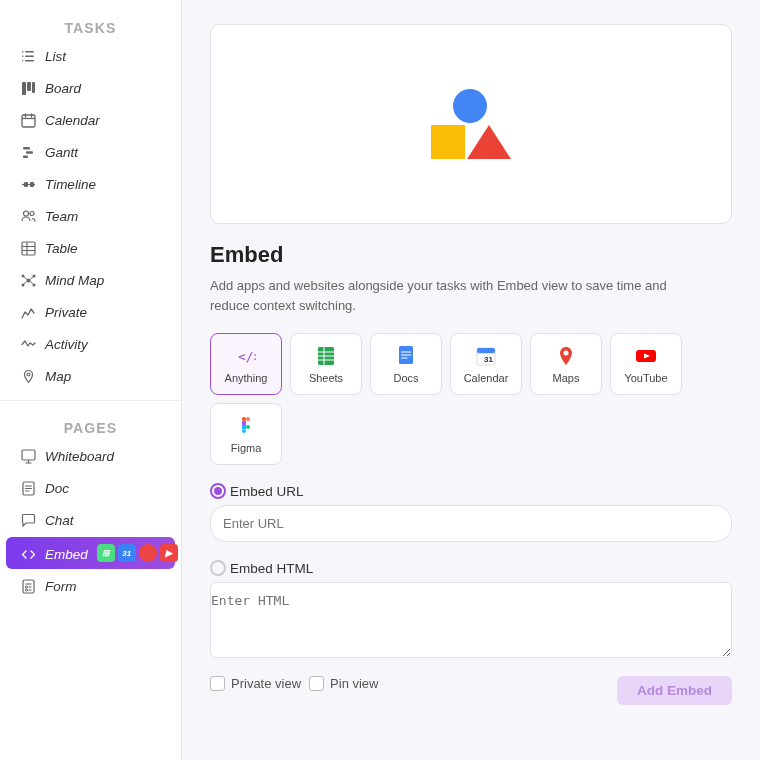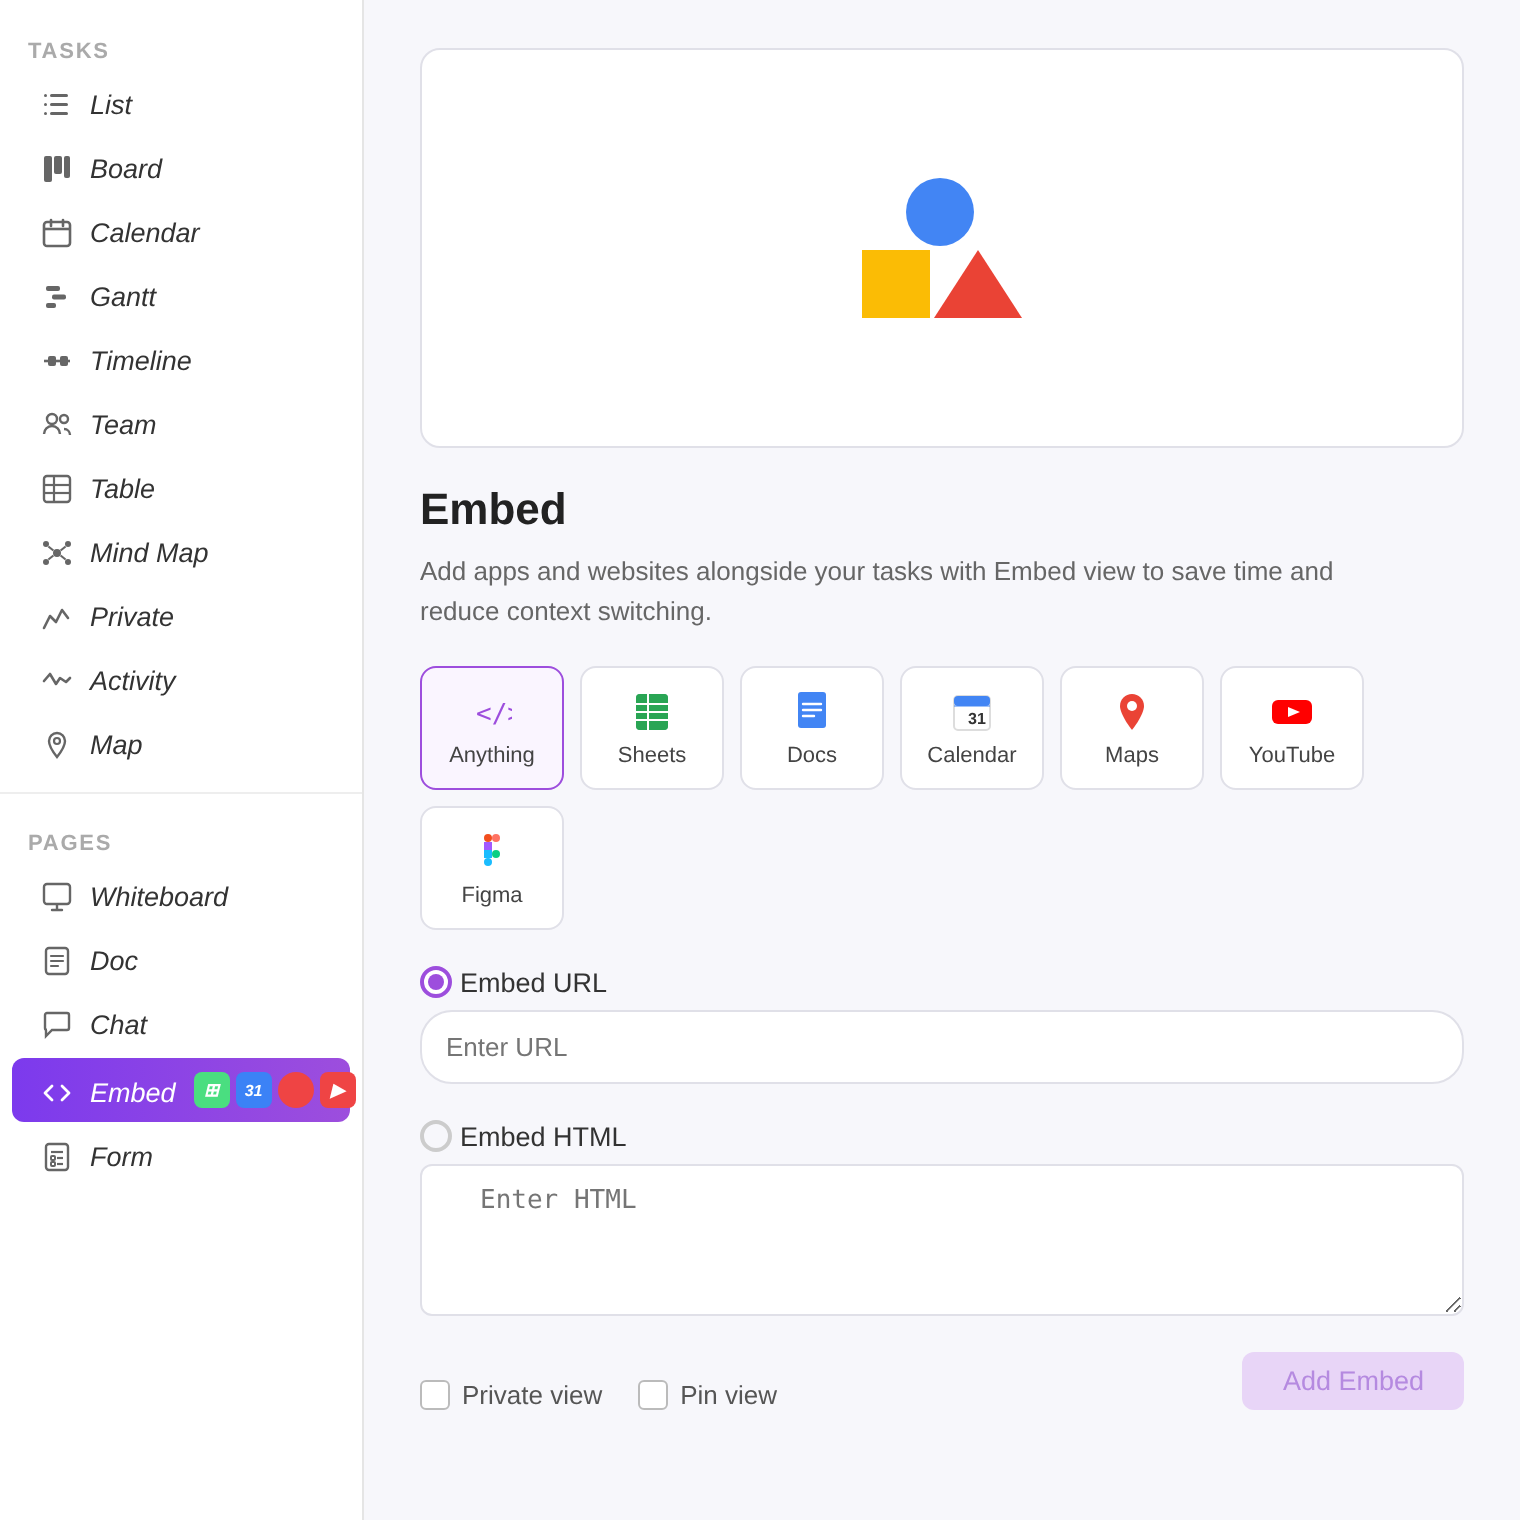--- a/index.html
+++ b/index.html
@@ -19,26 +19,27 @@
       background: #fff;
       border-right: 1px solid #e5e5e5;
       height: 760px;
       overflow-y: auto;
       padding: 12px 0;
       display: flex;
       flex-direction: column;
     }
 
     .sidebar-section-label {
-      font-size: 11px;
+      font-size: 14px;
       font-weight: 600;
       color: #aaa;
       letter-spacing: 0.08em;
       padding: 8px 14px 4px 14px;
       text-transform: uppercase;
+      text-align: center;
     }
 
     .sidebar-item {
       display: flex;
       align-items: flex-end;
       gap: 9px;
       padding: 7px 14px;
       cursor: pointer;
       color: #333;
       font-size: 13.5px;
@@ -245,33 +246,33 @@
       background: #fff;
       outline: none;
       resize: none;
     }
 
     .embed-textarea {
       width: 100%;
       height: 76px;
       border: 1.5px solid #e0e0e8;
       border-radius: 6px;
-      padding: 10px 29px;
+      padding: 10px 0;
       font-size: 13px;
       color: #999;
       background: #fff;
       outline: none;
       resize: vertical;
     }
 
     
     .embed-footer {
       display: flex;
-      align-items: flex-end;
-      gap: 18px;
+      align-items: flex-start;
+      gap: 8px;
     }
 
     .checkbox-row {
       display: flex;
       align-items: center;
       gap: 6px;
       font-size: 13px;
       color: #555;
       cursor: pointer;
     }
@@ -285,21 +286,21 @@
 
     .spacer { flex: 1; }
 
     .add-embed-btn {
       background: #e8d5f7;
       color: #b58ae0;
       border: none;
       border-radius: 6px;
       padding: 7px 20px;
       font-size: 13.5px;
-      font-weight: 400;
+      font-weight: 700;
       cursor: pointer;
     }
 
     
     svg { display: block; }
   </style>
 </head>
 <body>
 
 <nav class="sidebar">

